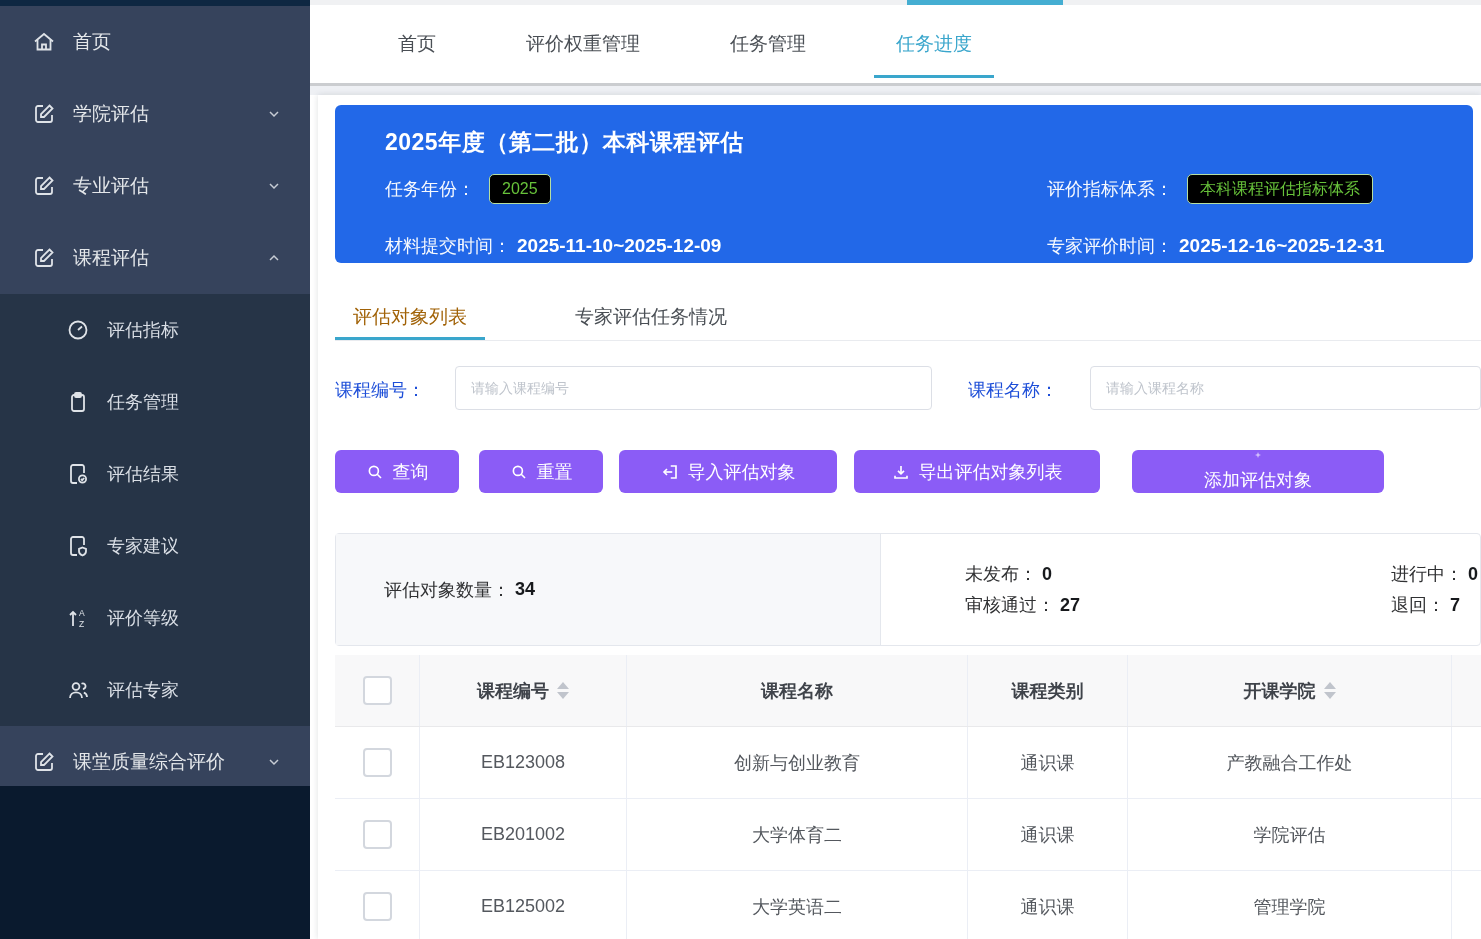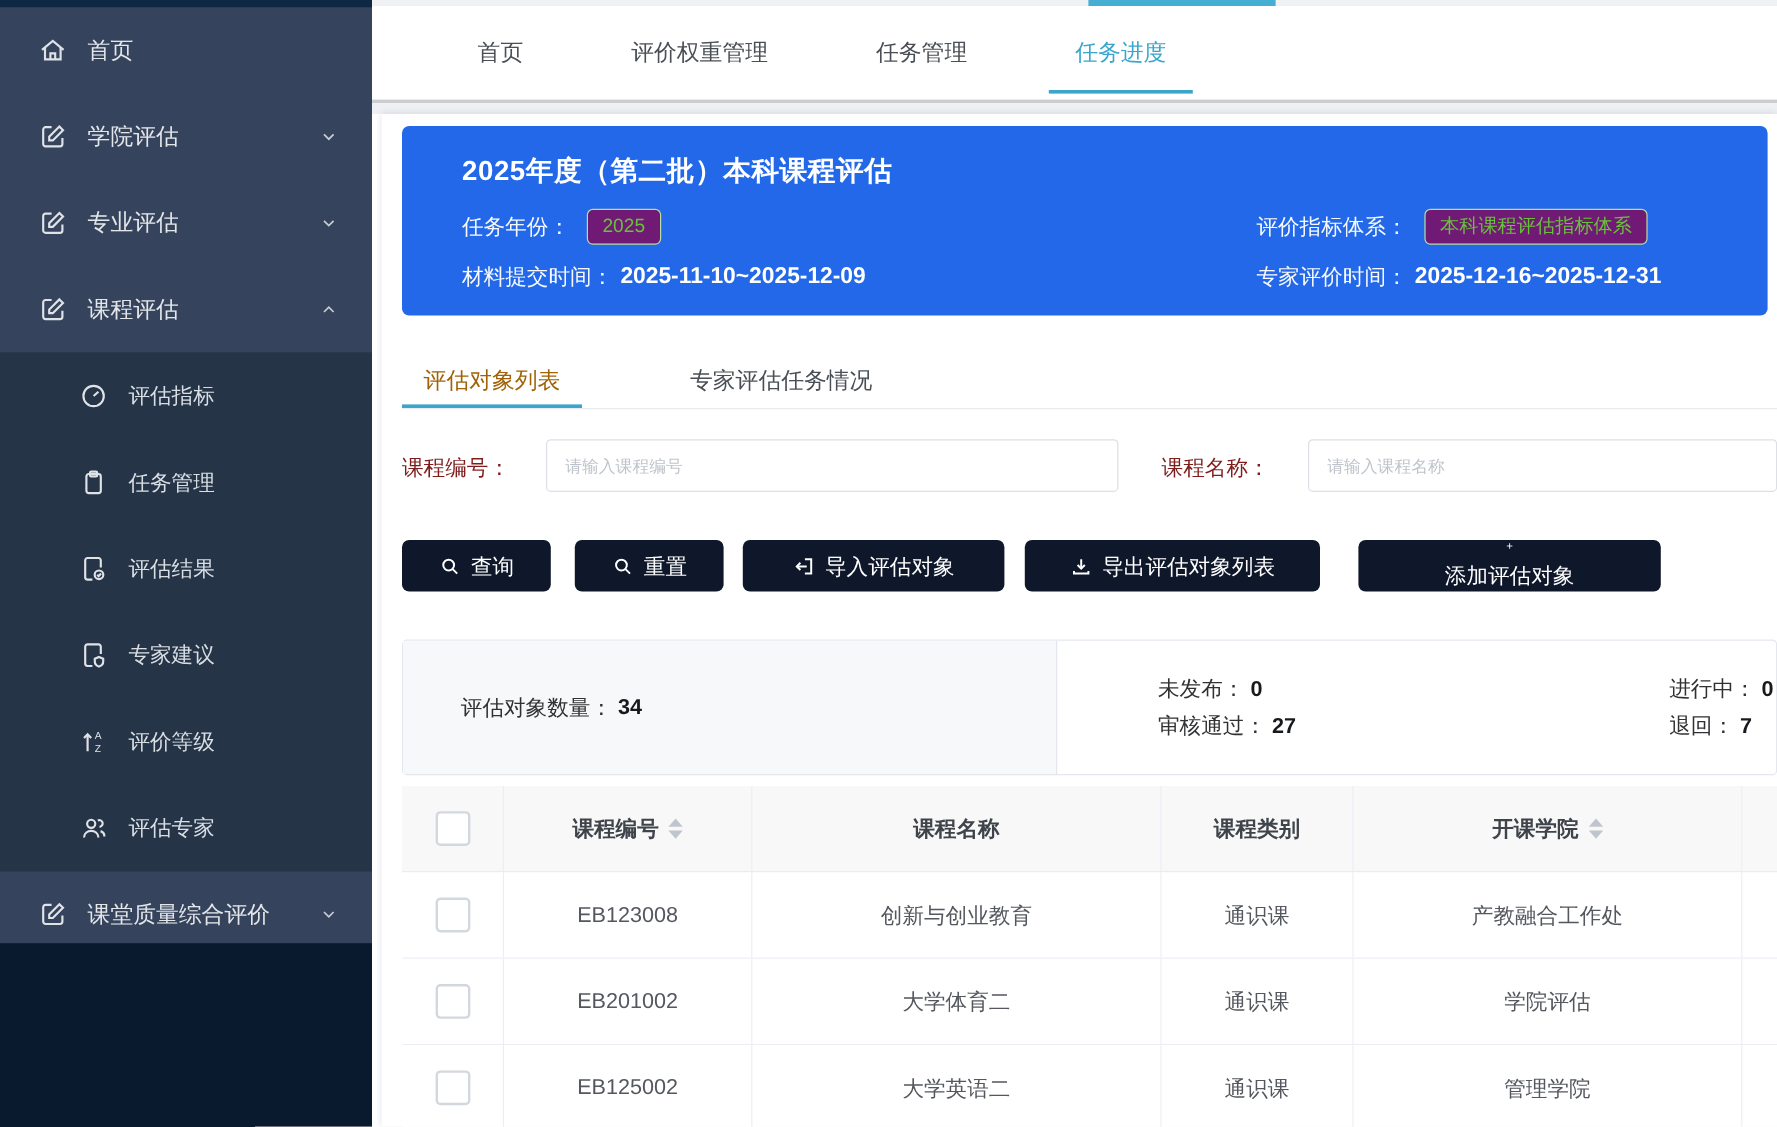--- a/index.html
+++ b/index.html
@@ -26,40 +26,40 @@
   .toptab.active{color:#3aa6cc;border-bottom-color:#3aa6cc;}
   .hr-line{position:absolute;left:310px;top:83px;width:1171px;height:3px;background:#cbcdd0;}
   .gap-strip{position:absolute;left:310px;top:86px;width:1171px;height:9px;background:#eef0f4;}
 
   
   .card{position:absolute;left:318px;top:95px;width:1163px;height:844px;background:#fff;box-shadow:0 0 6px rgba(31,45,61,.15);}
 
   
   .banner{position:absolute;left:335px;top:105px;width:1138px;height:158px;border-radius:6px;background:#2268e8;box-sizing:border-box;padding:22px 0 0 50px;color:#fff;}
   .banner-title{font-size:23px;font-weight:bold;letter-spacing:.5px;margin-bottom:16px;}
-  .banner-grid{display:grid;grid-template-columns:662px auto;row-gap:15px;}
+  .banner-grid{display:grid;grid-template-columns:662px auto;row-gap:30px;}
   .banner-field{display:flex;align-items:center;font-size:18px;}
   .banner-label{color:rgba(255,255,255,.96);}
   .banner-strong{font-weight:bold;font-size:19px;margin-left:6px;}
-  .tag-green{display:inline-block;margin-left:14px;background:#701a75;color:#67c23a;border:1px solid #b7dfa1;border-radius:5px;padding:3px 12px;font-size:16px;line-height:22px;}
+  .tag-green{display:inline-block;margin-left:14px;background:#000000;color:#67c23a;border:1px solid #b7dfa1;border-radius:5px;padding:3px 12px;font-size:16px;line-height:22px;}
 
   
   .subtabs{position:absolute;left:335px;top:296px;width:1146px;height:45px;display:flex;border-bottom:1px solid #e9ebef;box-sizing:border-box;}
   .subtab{padding:0 18px;margin-right:72px;display:flex;align-items:center;font-size:19px;color:#4a4f55;border-bottom:3px solid transparent;cursor:pointer;}
   .subtab.active{color:#a16207;border-bottom-color:#3aa6cc;}
 
   
-  .filter-label{position:absolute;font-size:18px;color:#7f1d1d;top:378px;}
+  .filter-label{position:absolute;font-size:18px;color:#1d4ed8;top:378px;}
   .fl1{left:335px;} .fl2{left:968px;}
   .filter-input{position:absolute;top:366px;height:44px;border:1px solid #dcdfe6;border-radius:4px;box-sizing:border-box;padding:0 15px;font-size:14px;color:#333;outline:none;font-family:inherit;}
   .filter-input::placeholder{color:#bfc4cc;}
   .fi1{left:455px;width:477px;} .fi2{left:1090px;width:391px;}
 
   
-  .btn{position:absolute;top:450px;height:43px;background:#0f172a;border:none;border-radius:6px;color:#fff;font-size:18px;display:flex;align-items:center;justify-content:center;gap:9px;cursor:pointer;font-family:inherit;}
+  .btn{position:absolute;top:450px;height:43px;background:#8b5cf6;border:none;border-radius:6px;color:#fff;font-size:18px;display:flex;align-items:center;justify-content:center;gap:9px;cursor:pointer;font-family:inherit;}
   .btn svg{width:18px;height:18px;}
   .b1{left:335px;width:124px;} .b2{left:479px;width:124px;} .b3{left:619px;width:218px;}
   .b4{left:854px;width:246px;} .b5{left:1132px;width:252px;flex-direction:column;}
 
   
   .stats{position:absolute;left:335px;top:533px;width:1146px;height:113px;border:1px solid #e4e7ed;border-radius:4px;box-sizing:border-box;display:flex;}
   .stats-left{width:545px;background:#f7f8fa;border-right:1px solid #e4e7ed;display:flex;align-items:center;padding-left:48px;box-sizing:border-box;font-size:18px;color:#303133;}
   .stats-right{position:relative;flex:1;}
   .stats-col1{position:absolute;left:84px;top:0;height:100%;display:flex;flex-direction:column;justify-content:center;gap:7px;font-size:18px;color:#303133;}
   .stats-col2{position:absolute;left:510px;top:0;height:100%;display:flex;flex-direction:column;justify-content:center;gap:7px;font-size:18px;color:#303133;}

